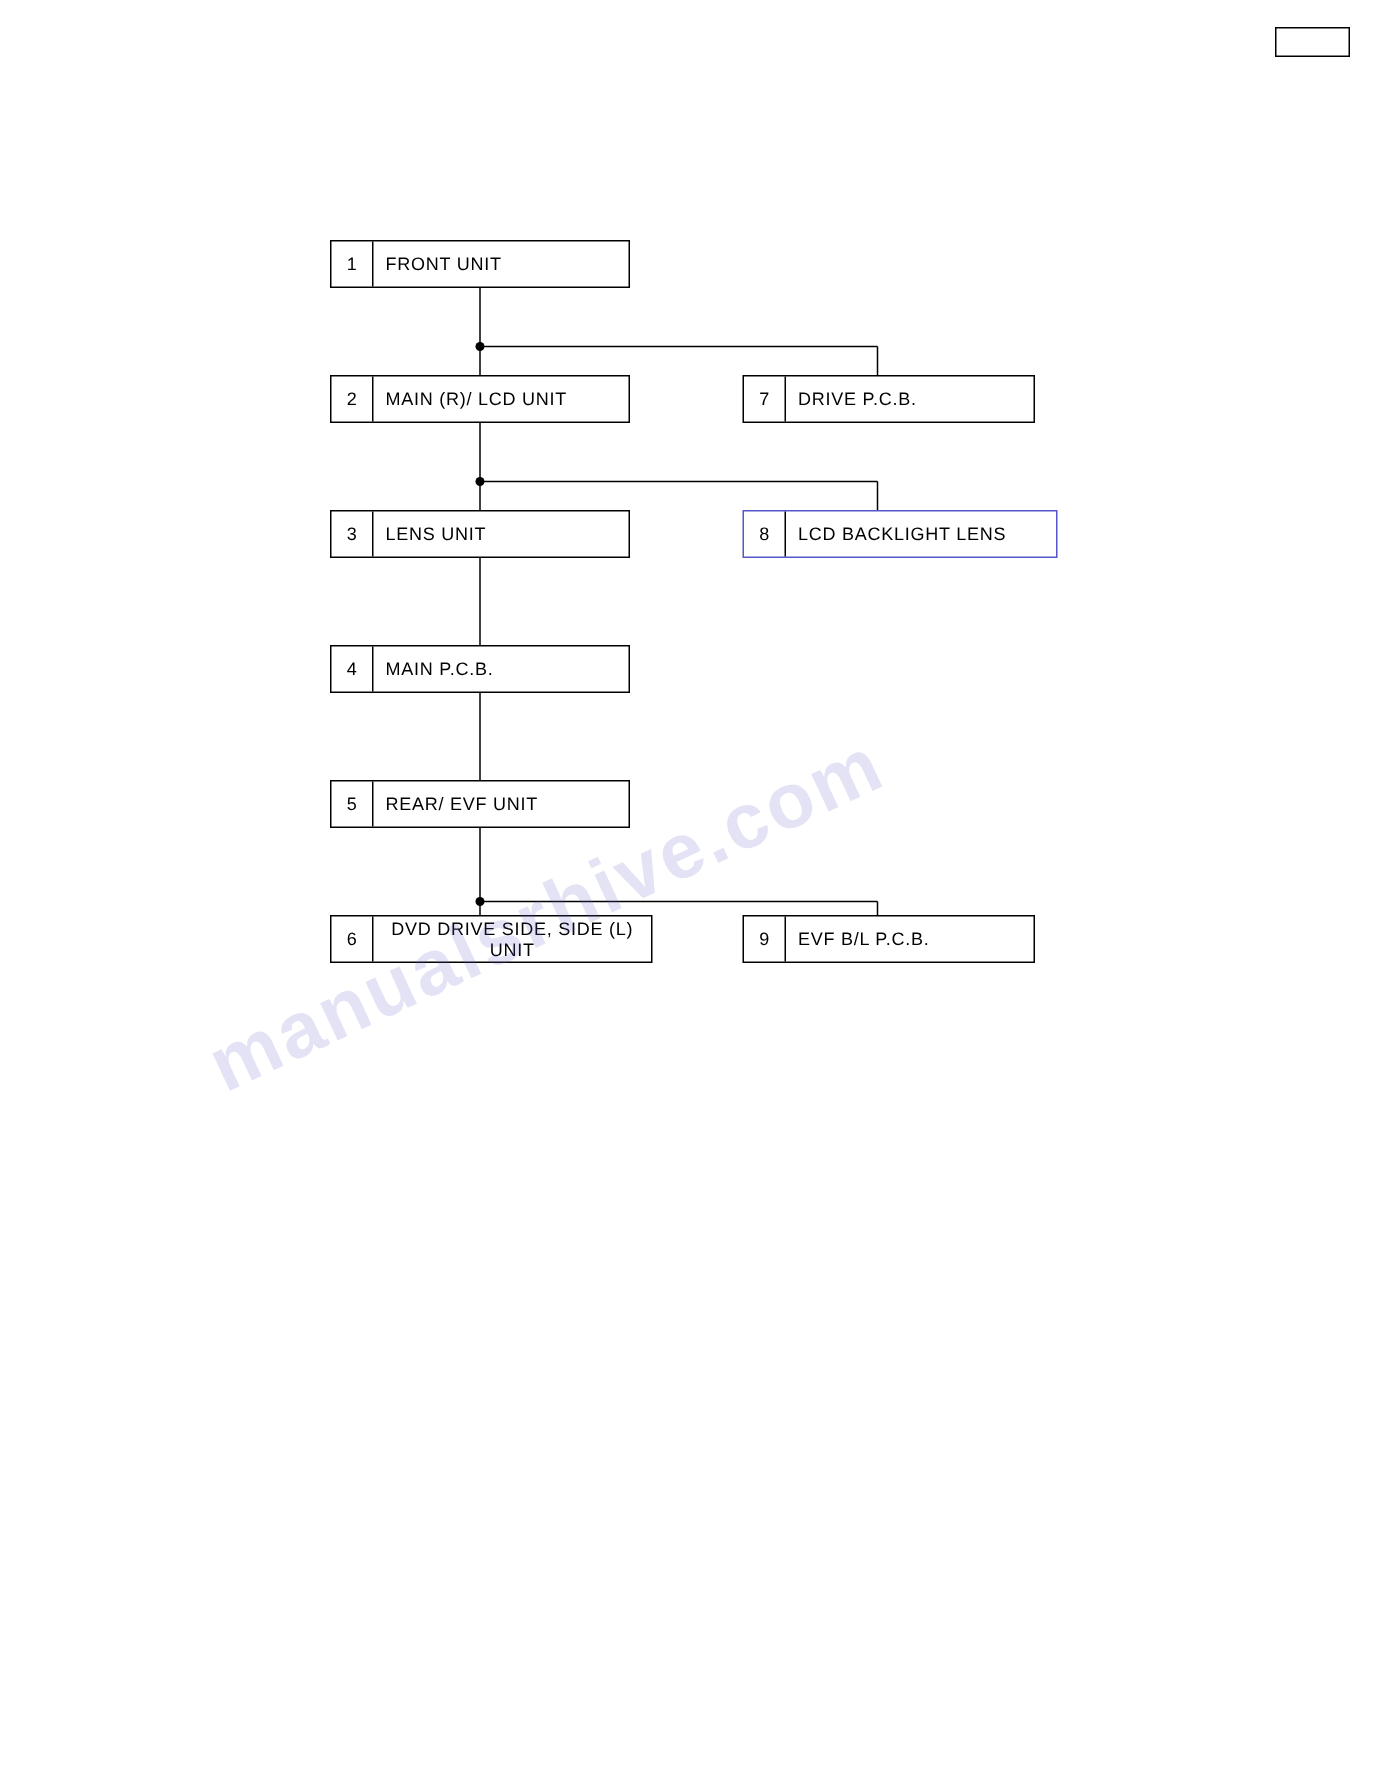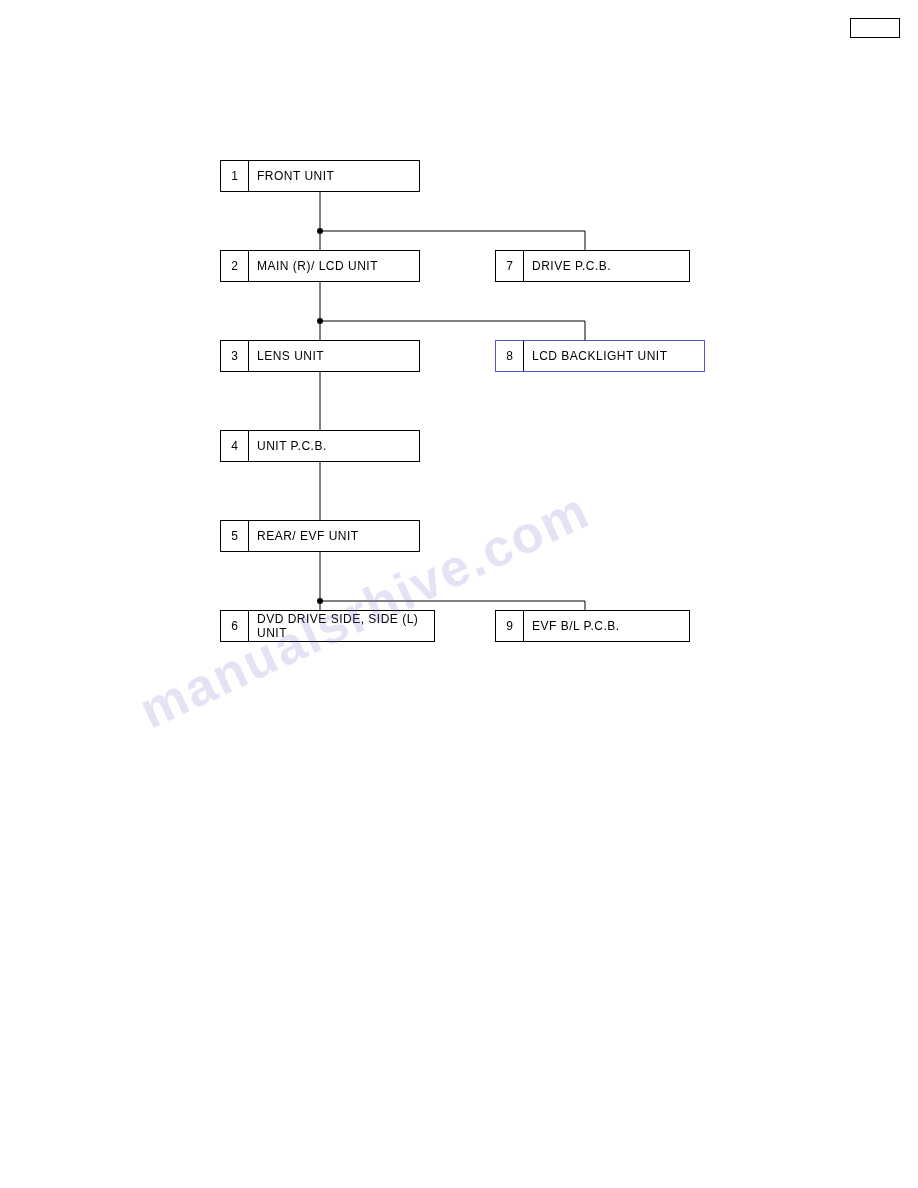--- a/index.html
+++ b/index.html
@@ -70,20 +70,21 @@
       display: flex;
       align-items: center;
       justify-content: center;
       font-size: 12px;
     }
 
     .flow-box .label {
       padding: 0 8px;
       font-size: 12px;
       letter-spacing: 0.5px;
+      text-align: center;
     }
 
     
     .box-1  { top: 20px;  left: 30px;  width: 200px; }
     .box-2  { top: 110px; left: 30px;  width: 200px; }
     .box-3  { top: 200px; left: 30px;  width: 200px; }
     .box-4  { top: 290px; left: 30px;  width: 200px; }
     .box-5  { top: 380px; left: 30px;  width: 200px; }
     .box-6  { top: 470px; left: 30px;  width: 215px; }
 
@@ -157,41 +158,41 @@
       <span class="label">MAIN (R)/ LCD UNIT</span>
     </div>
 
     <div class="flow-box box-3">
       <span class="num">3</span>
       <span class="label">LENS UNIT</span>
     </div>
 
     <div class="flow-box box-4">
       <span class="num">4</span>
-      <span class="label">UNIT P.C.B.</span>
+      <span class="label">MAIN P.C.B.</span>
     </div>
 
     <div class="flow-box box-5">
       <span class="num">5</span>
       <span class="label">REAR/ EVF UNIT</span>
     </div>
 
     <div class="flow-box box-6">
       <span class="num">6</span>
       <span class="label">DVD DRIVE SIDE, SIDE (L) UNIT</span>
     </div>
 
     <div class="flow-box box-7">
       <span class="num">7</span>
       <span class="label">DRIVE P.C.B.</span>
     </div>
 
     <div class="flow-box box-8">
       <span class="num">8</span>
-      <span class="label">LCD BACKLIGHT UNIT</span>
+      <span class="label">LCD BACKLIGHT LENS</span>
     </div>
 
     <div class="flow-box box-9">
       <span class="num">9</span>
       <span class="label">EVF B/L P.C.B.</span>
     </div>
 
   </div>
 
   <div class="watermark">manualsrhive.com</div>

